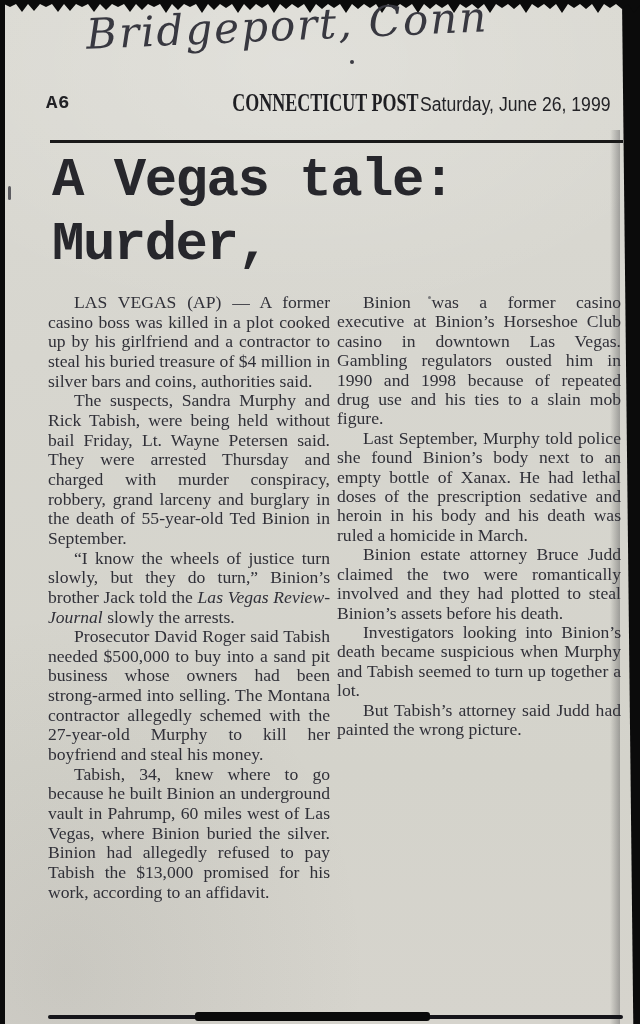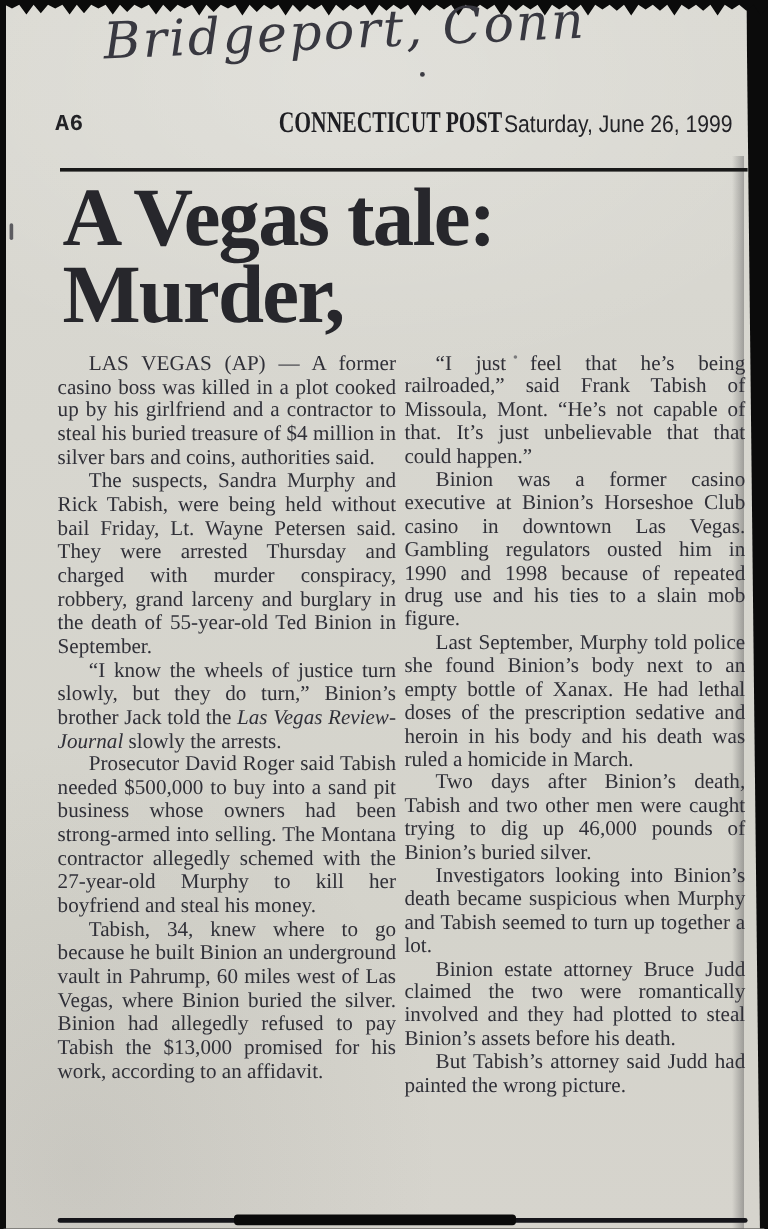--- a/index.html
+++ b/index.html
@@ -64,22 +64,22 @@
   }
 
   
   .headline-rule { position: absolute; left: 50px; top: 140px; width: 573px; height: 3px; background: #191919; }
   .bottom-rule-a { position: absolute; left: 48px; top: 1015px; width: 575px; height: 4px; background: #15151a; border-radius: 2px; }
   .bottom-rule-b { position: absolute; left: 195px; top: 1012px; width: 235px; height: 9px; background: #0a0a0a; border-radius: 3px; }
 
   
   .headline {
     position: absolute; left: 52px; top: 149px; width: 575px;
-    font-family: Liberation Serif, serif;
-    font-weight: bold; font-size: 69px; line-height: 64px;
+    font-family: Liberation Mono, monospace;
+    font-weight: bold; font-size: 54px; line-height: 64px;
     letter-spacing: -1.5px; color: #27272c;
   }
 
   
   .column {
     position: absolute; top: 293px;
     font-family: "Liberation Serif", serif;
     font-size: 17.6px; line-height: 19.65px;
     text-align: justify;
     color: #303038;
@@ -127,25 +127,23 @@
   </div>
 
   <div class="column column-left">
       <p><span>LAS VEGAS (AP) — A former casino boss was killed in a plot cooked up by his girlfriend and a contractor to steal his buried treasure of $4 million in silver bars and coins, authorities said.</span></p>
       <p><span>The suspects, Sandra Murphy and Rick Tabish, were being held without bail Friday, Lt. Wayne Petersen said. They were arrested Thursday and charged with murder conspiracy, robbery, grand larceny and burglary in the death of 55-year-old Ted Binion in September.</span></p>
       <p><span>“I know the wheels of justice turn slowly, but they do turn,” Binion’s brother Jack told the </span><i>Las Vegas Review-Journal</i><span> slowly the arrests.</span></p>
       <p><span>Prosecutor David Roger said Tabish needed $500,000 to buy into a sand pit business whose owners had been strong-armed into selling. The Montana contractor allegedly schemed with the 27-year-old Murphy to kill her boyfriend and steal his money.</span></p>
       <p><span>Tabish, 34, knew where to go because he built Binion an underground vault in Pahrump, 60 miles west of Las Vegas, where Binion buried the silver. Binion had allegedly refused to pay Tabish the $13,000 promised for his work, according to an affidavit.</span></p>
     </div>
   <div class="column column-right">
-      <p><span>“I just feel that he’s being railroaded,” said Frank Tabish of Missoula, Mont. “He’s not capable of that. It’s just unbelievable that that could happen.”</span></p>
       <p><span>Binion was a former casino executive at Binion’s Horseshoe Club casino in downtown Las Vegas. Gambling regulators ousted him in 1990 and 1998 because of repeated drug use and his ties to a slain mob figure.</span></p>
       <p><span>Last September, Murphy told police she found Binion’s body next to an empty bottle of Xanax. He had lethal doses of the prescription sedative and heroin in his body and his death was ruled a homicide in March.</span></p>
-      <p><span>Two days after Binion’s death, Tabish and two other men were caught trying to dig up 46,000 pounds of Binion’s buried silver.</span></p>
+      <p><span>Binion estate attorney Bruce Judd claimed the two were romantically involved and they had plotted to steal Binion’s assets before his death.</span></p>
       <p><span>Investigators looking into Binion’s death became suspicious when Murphy and Tabish seemed to turn up together a lot.</span></p>
-      <p><span>Binion estate attorney Bruce Judd claimed the two were romantically involved and they had plotted to steal Binion’s assets before his death.</span></p>
       <p><span>But Tabish’s attorney said Judd had painted the wrong picture.</span></p>
     </div>
 
   <div class="bottom-rule-a"></div>
   <div class="bottom-rule-b"></div>
 
 </div>
 
 </body></html>

